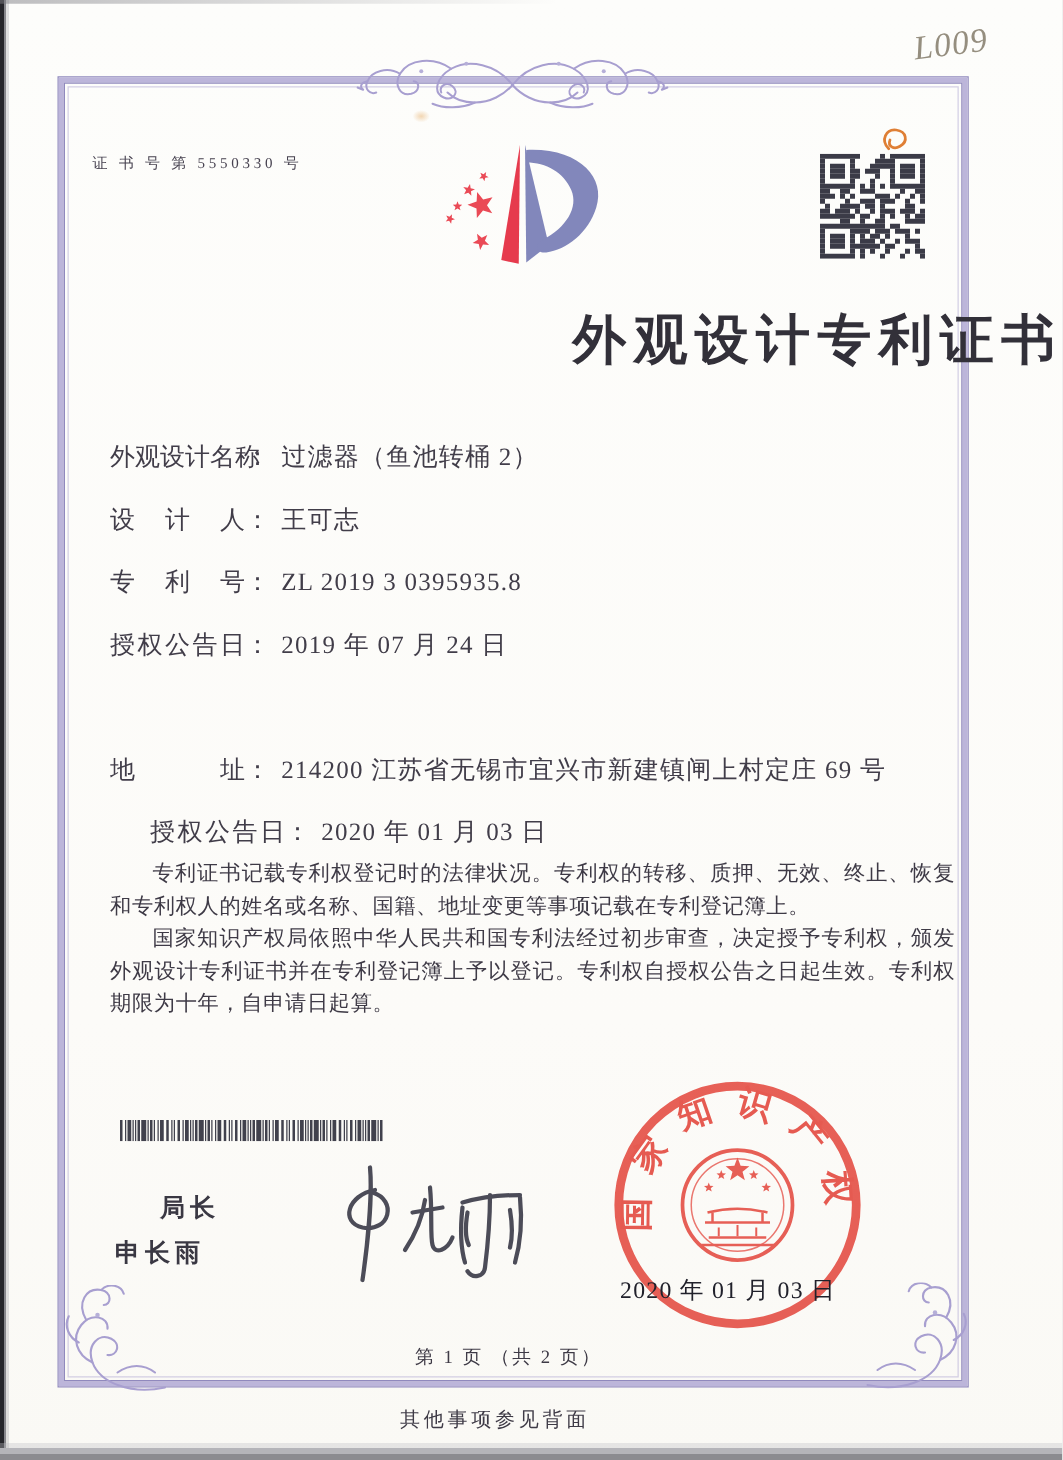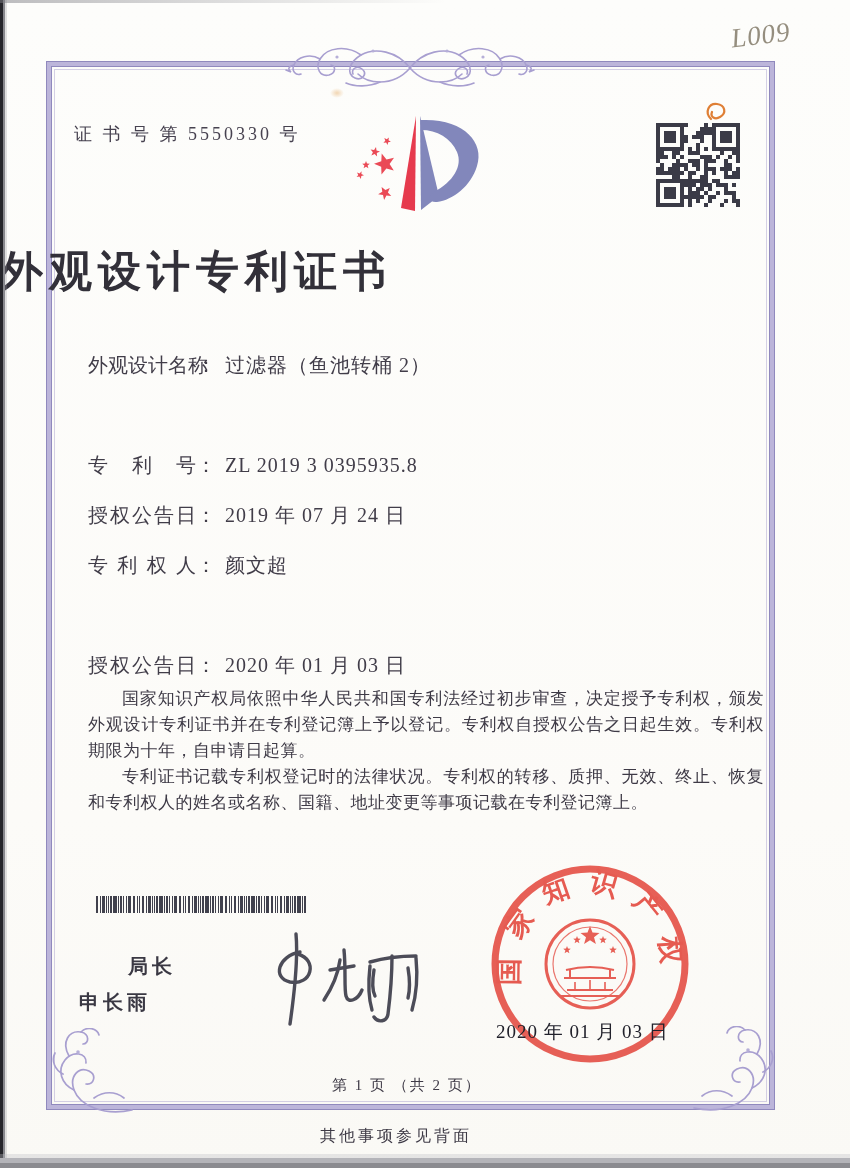--- a/index.html
+++ b/index.html
@@ -8,43 +8,43 @@
         font-family:"Liberation Serif","DejaVu Serif",serif;color:#3c3b46;}
   .abs{position:absolute;}
   
   .frame{left:46px;top:61px;width:727px;height:1047px;border:1px solid #9089bd;z-index:1;}
   .frame-mid{position:absolute;inset:0;border:4px solid #bcb5da;}
   .frame-in{position:absolute;inset:0;border:1px solid #9089bd;}
   .frame-in2{position:absolute;inset:2px;border:1px solid #b3acd4;opacity:.55;}
   .ornament{z-index:2;color:#a49cce;}
   .ornament svg{display:block;}
   
-  .cert-no{left:74px;top:122px;font-size:18px;letter-spacing:3px;color:#474250;z-index:3;}
+  .cert-no{left:74px;top:122px;font-size:12px;letter-spacing:3px;color:#474250;z-index:3;}
   .logo{left:335px;top:104px;z-index:3;}
   .qr{left:656px;top:123px;z-index:3;line-height:0;}
   .orange-curl{left:701px;top:99px;z-index:3;}
   .hand-mark{left:731px;top:20px;z-index:7;font-size:27px;font-style:italic;
              color:#958e7f;transform:rotate(-7deg);letter-spacing:1px;}
-  .title{left:0;right:0;top:243px;text-align:left;font-size:43px;font-weight:700;
+  .title{left:0;right:0;top:243px;text-align:right;font-size:43px;font-weight:700;
          letter-spacing:6px;color:#323039;z-index:3;}
   
   .frow{left:88px;width:676px;height:30px;font-size:20px;color:#413d49;z-index:3;white-space:nowrap;}
   .flabel{display:inline-block;width:108px;text-align:justify;text-align-last:justify;vertical-align:top;}
   .fcolon{display:inline-block;margin-right:9px;}
   .fvalue{letter-spacing:1px;}
   .pair2{position:absolute;left:277px;top:0;white-space:nowrap;}
   .pair2 .flabel{width:98px;}
   
   .paras{left:88px;top:686px;width:676px;font-size:17px;line-height:26px;
          letter-spacing:.5px;text-align:justify;color:#3e3a46;z-index:3;}
   .paras p{margin:0;text-indent:2em;}
   
   .barcode{left:96px;top:896px;z-index:3;line-height:0;}
   .director-title{left:96px;top:953px;font-size:20px;font-weight:600;letter-spacing:4px;color:#3a3843;z-index:3;margin-left:32px;}
-  .director-name{left:79px;top:989px;font-size:20px;font-weight:600;letter-spacing:4px;color:#3a3843;z-index:3;}
+  .director-name{left:92px;top:989px;font-size:20px;font-weight:600;letter-spacing:4px;color:#3a3843;z-index:3;}
   .signature{left:212px;top:926px;z-index:4;}
   .seal{left:482px;top:862px;z-index:5;opacity:.93;mix-blend-mode:multiply;}
   .seal-date{left:496px;top:1019px;font-size:19px;letter-spacing:1px;color:#21212b;z-index:6;white-space:nowrap;}
   .page-indicator{left:332px;top:1076px;font-size:15px;letter-spacing:2px;color:#3e3a46;z-index:3;}
   .footer-note{left:320px;top:1126px;font-size:16px;letter-spacing:3px;color:#3e3a46;z-index:3;}
   
   .edge-left{left:0;top:0;width:8px;height:100%;z-index:10;pointer-events:none;
     background:linear-gradient(90deg,#26262b 0 3px,#87878c 3px 5px,rgba(150,150,156,.28) 5px 7px,rgba(0,0,0,0) 7px);}
   .edge-bottom{left:0;bottom:0;width:100%;height:18px;z-index:10;pointer-events:none;
     background:linear-gradient(0deg,#8b8b90 0 5px,#b4b4b9 5px 10px,rgba(190,190,196,.35) 10px 14px,rgba(0,0,0,0) 14px);}
@@ -373,36 +373,39 @@
     </svg>
   </div>
 
   <div class="abs hand-mark">L009</div>
 
   <div class="abs title">外观设计专利证书</div>
 
   <div class="abs frow" style="top:352px;">
     <span class="flabel">外观设计名称</span><span class="fcolon">：</span><span class="fvalue">过滤器（鱼池转桶 2）</span>
   </div>
+  <div class="abs frow" style="top:402px;">
+    <span class="flabel">设计人</span><span class="fcolon">：</span><span class="fvalue">王可志</span>
+  </div>
   <div class="abs frow" style="top:452px;">
     <span class="flabel">专利号</span><span class="fcolon">：</span><span class="fvalue">ZL 2019 3 0395935.8</span>
   </div>
   <div class="abs frow" style="top:502px;">
     <span class="flabel">授权公告日</span><span class="fcolon">：</span><span class="fvalue">2019 年 07 月 24 日</span>
   </div>
-  <div class="abs frow" style="top:552px;">
-    <span class="flabel">专利权人</span><span class="fcolon">：</span><span class="fvalue">颜文超</span>
-  </div>
-  <div class="abs frow" style="top:652px;">
+  <div class="abs frow" style="top:602px;">
+    <span class="flabel">地址</span><span class="fcolon">：</span><span class="fvalue">214200 江苏省无锡市宜兴市新建镇闸上村定庄 69 号</span>
+  </div>
+  <div class="abs frow" style="top:652px;margin-left:32px;">
     <span class="flabel">授权公告日</span><span class="fcolon">：</span><span class="fvalue">2020 年 01 月 03 日</span>
   </div>
 
   <div class="abs paras">
+    <p>专利证书记载专利权登记时的法律状况。专利权的转移、质押、无效、终止、恢复和专利权人的姓名或名称、国籍、地址变更等事项记载在专利登记簿上。</p>
     <p>国家知识产权局依照中华人民共和国专利法经过初步审查，决定授予专利权，颁发外观设计专利证书并在专利登记簿上予以登记。专利权自授权公告之日起生效。专利权期限为十年，自申请日起算。</p>
-    <p>专利证书记载专利权登记时的法律状况。专利权的转移、质押、无效、终止、恢复和专利权人的姓名或名称、国籍、地址变更等事项记载在专利登记簿上。</p>
   </div>
 
   <div class="abs barcode"><svg width="213" height="17" fill="#41414d">
         <rect x="0" y="0" width="2" height="17"></rect>
         <rect x="4" y="0" width="1" height="17"></rect>
         <rect x="6" y="0" width="3" height="17"></rect>
         <rect x="10" y="0" width="1" height="17"></rect>
         <rect x="12" y="0" width="1" height="17"></rect>
         <rect x="14" y="0" width="2" height="17"></rect>
         <rect x="17" y="0" width="4" height="17"></rect>

